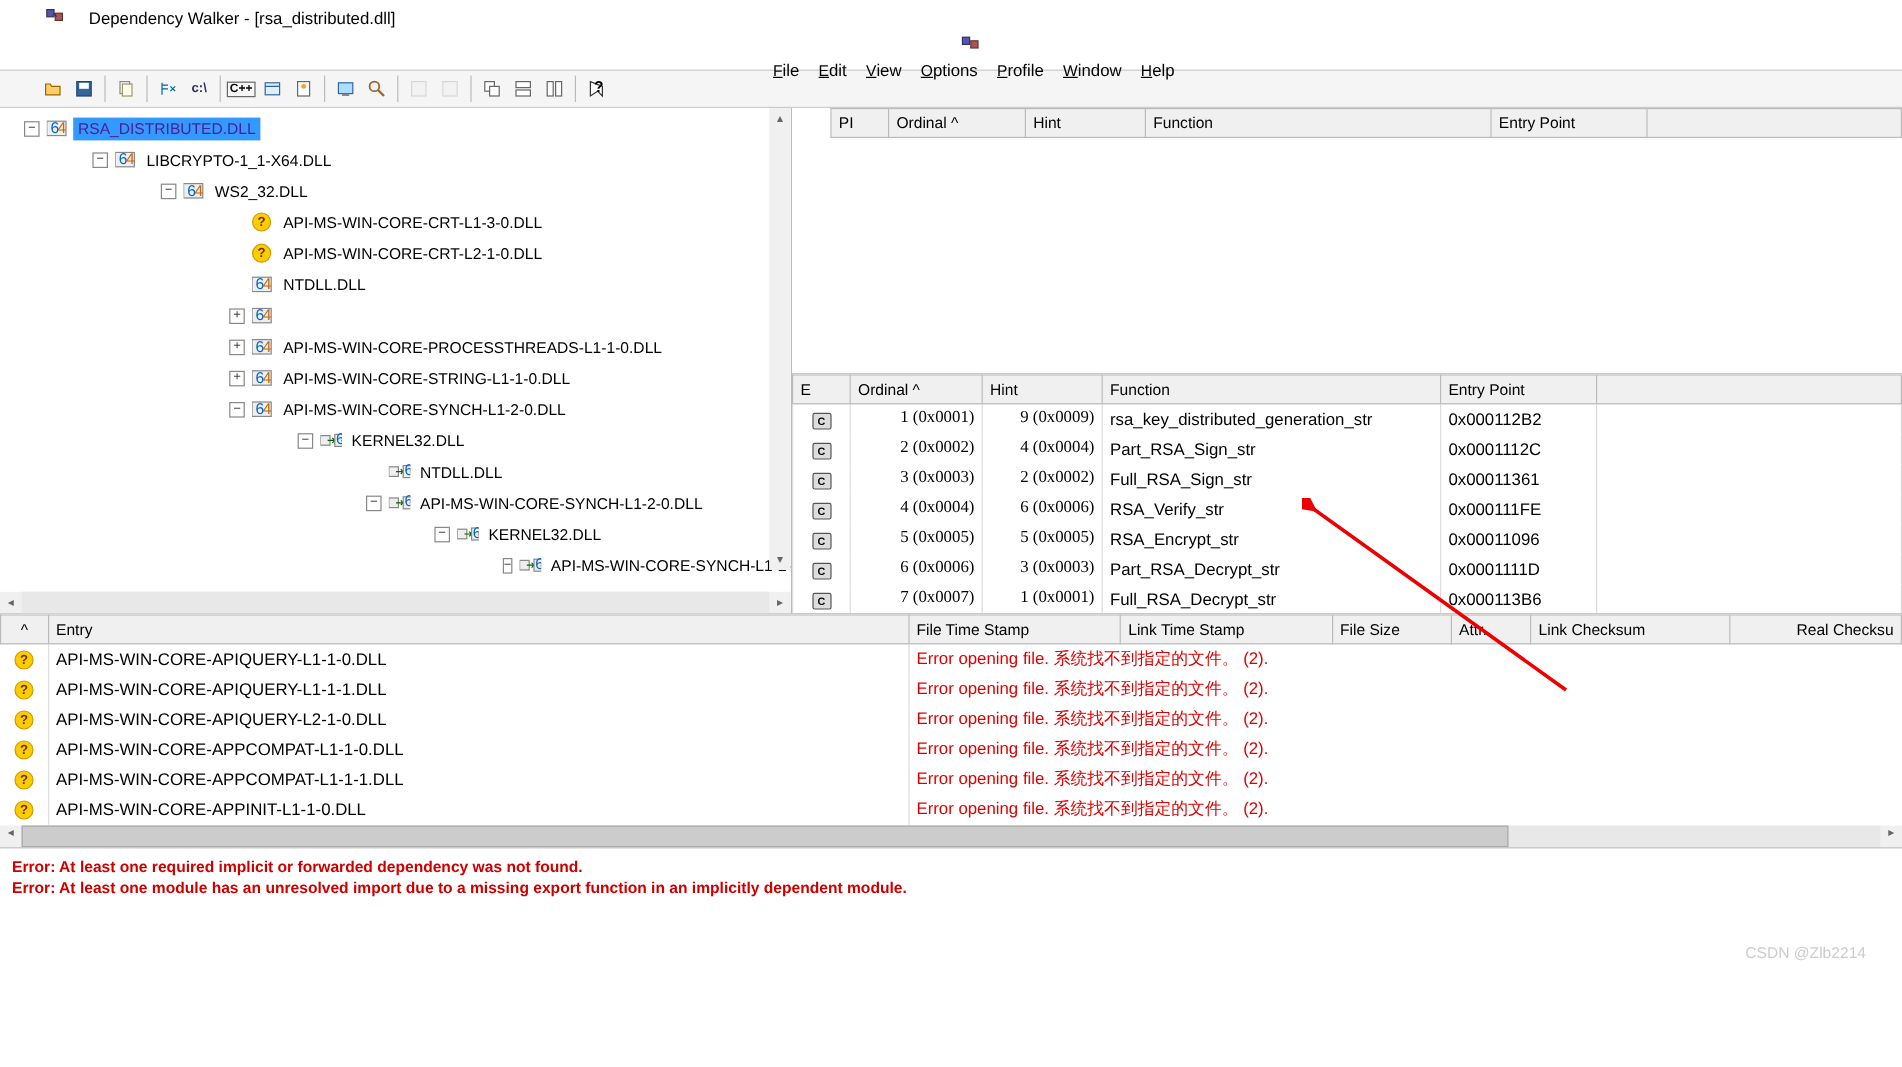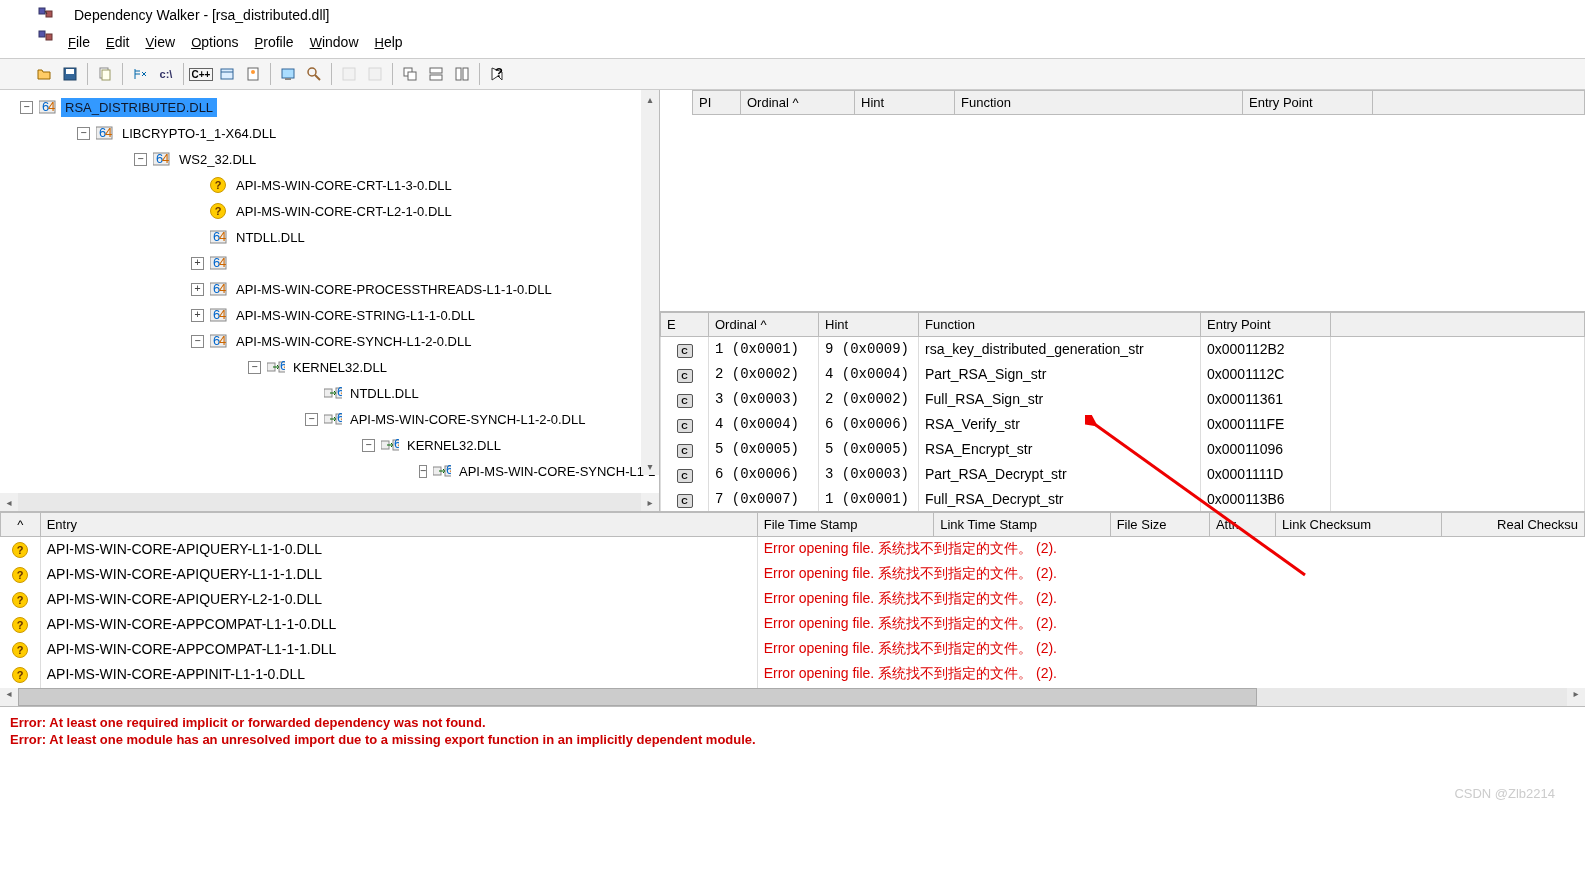--- a/index.html
+++ b/index.html
@@ -3,21 +3,21 @@
 <meta charset="utf-8">
 <style>
 * { margin: 0; padding: 0; box-sizing: border-box; font-family: "Segoe UI", Tahoma, sans-serif; font-size: 13px; }
 body { background: #fff; overflow: hidden; width: 1585px; height: 889px; position: relative; }
 
 
 .title-bar { display: flex; align-items: center; height: 30px; padding: 4px 10px 4px 38px; background: #fff; }
 .title-text { margin-left: 20px; font-size: 14px; }
 
 
-.menu-bar { display: flex; height: 28px; padding-left: 38px; background: #fff; }
+.menu-bar { display: flex; align-items: center; height: 28px; padding-left: 38px; background: #fff; flex-direction: column; }
 .menu-icon { width: 16px; height: 16px; margin-right: 6px; }
 .menu-item { padding: 4px 8px; cursor: default; font-size: 14px; }
 .menu-item u { text-decoration: underline; }
 
 
 .toolbar { display: flex; align-items: center; height: 32px; padding-left: 32px; background: #f5f5f5; border-top: 1px solid #ccc; border-bottom: 1px solid #ccc; gap: 2px; }
 .tb-btn { width: 24px; height: 24px; display: flex; align-items: center; justify-content: center; border: 1px solid transparent; cursor: default; }
 .tb-sep { width: 1px; height: 22px; background: #bbb; margin: 0 3px; }
 
 
@@ -25,38 +25,38 @@
 .left-pane { width: 660px; border-right: 1px solid #bbb; position: relative; display: flex; flex-direction: column; }
 .right-pane { flex: 1; display: flex; flex-direction: column; }
 
 
 .tree { flex: 1; overflow: hidden; padding: 4px 0 0 4px; background: #fff; position: relative; }
 .tree-row { display: flex; align-items: center; height: 26px; white-space: nowrap; }
 .tree-toggle { width: 13px; height: 13px; border: 1px solid #888; display: inline-flex; align-items: center; justify-content: center; font-size: 10px; line-height: 1; margin-right: 6px; background: #fff; cursor: default; color: #444; font-family: monospace; }
 .tree-spacer { display: inline-block; width: 19px; }
 .tree-icon { width: 18px; height: 14px; margin-right: 4px; display: inline-flex; align-items: center; }
 .tree-label { padding: 2px 4px; }
-.tree-label.selected { background: #3399ff; color: #0f172a; }
+.tree-label.selected { background: #3399ff; color: #4c1d95; }
 .tree-scroll-sfx { position: absolute; right: 0; top: 0; bottom: 18px; width: 18px; background: #f0f0f0; }
 .tree-scroll-up { position: absolute; top: 0; left: 0; right: 0; height: 18px; display:flex; align-items:center; justify-content:center; color:#666; font-size:10px;}
 .tree-scroll-down { position: absolute; bottom: 0; left: 0; right: 0; height: 18px; display:flex; align-items:center; justify-content:center; color:#666; font-size:10px;}
 .tree-hscroll { height: 18px; background: #f0f0f0; display: flex; align-items: center; }
 .tree-hscroll-left { width: 18px; display:flex; align-items:center; justify-content:center; color:#666; font-size:10px;}
 .tree-hscroll-track { flex: 1; background: #e8e8e8; height: 18px; position: relative; }
 .tree-hscroll-right { width: 18px; display:flex; align-items:center; justify-content:center; color:#666; font-size:10px;}
 
 
 .imports-pane { height: 222px; border-bottom: 1px solid #bbb; padding-left: 32px; }
 .exports-pane { flex: 1; overflow: hidden; position: relative; }
 
 
 .tbl { width: 100%; border-collapse: collapse; }
 .tbl th { background: #f0f0f0; border: 1px solid #bbb; padding: 3px 6px; text-align: left; font-weight: normal; height: 24px; font-size: 13px; }
 .tbl td { border-left: 1px solid #ddd; border-right: 1px solid #ddd; padding: 2px 6px; height: 25px; font-size: 14px; }
-.tbl td.num { font-family: Liberation Mono, monospace; white-space: nowrap; margin-top: 13px; }
+.tbl td.num { text-align: right; font-family: Liberation Serif, serif; white-space: nowrap; margin-top: 13px; }
 .tbl td.mono { font-family: "Segoe UI", sans-serif; white-space: nowrap; }
 .c-icon { width: 16px; height: 14px; border: 1px solid #555; background: #ddd; display: inline-flex; align-items: center; justify-content: center; font-size: 9px; font-weight: bold; border-radius: 2px; }
 
 
 .arrow-svg { position: absolute; left: 1085px; top: 415px; width: 250px; height: 170px; pointer-events: none; z-index: 10; }
 
 
 .module-pane { height: 195px; border-bottom: 1px solid #bbb; overflow: hidden; position: relative; display:flex; flex-direction:column; }
 .mod-tbl { width: 100%; border-collapse: collapse; }
 .mod-tbl th { background: #f0f0f0; border: 1px solid #bbb; padding: 3px 6px; text-align: left; font-weight: normal; height: 24px; font-size: 13px; }

